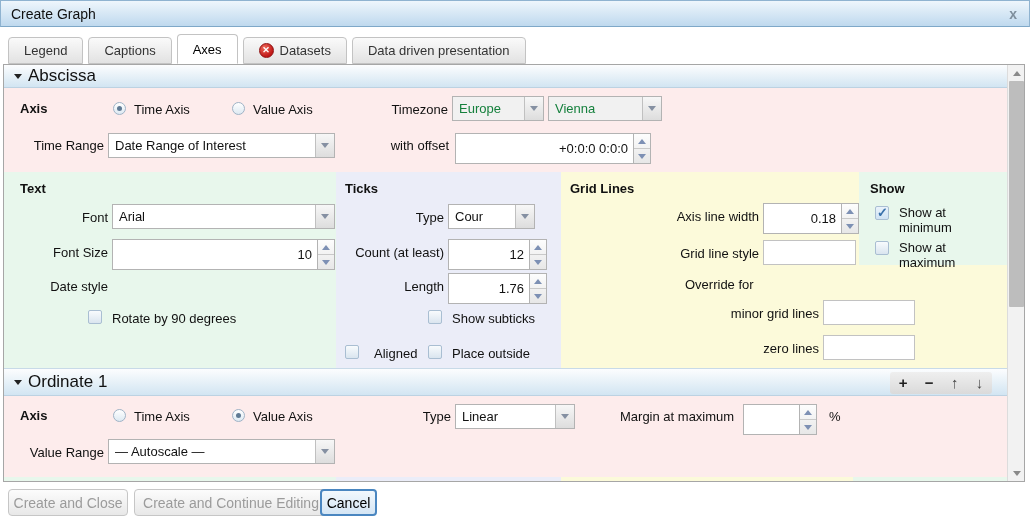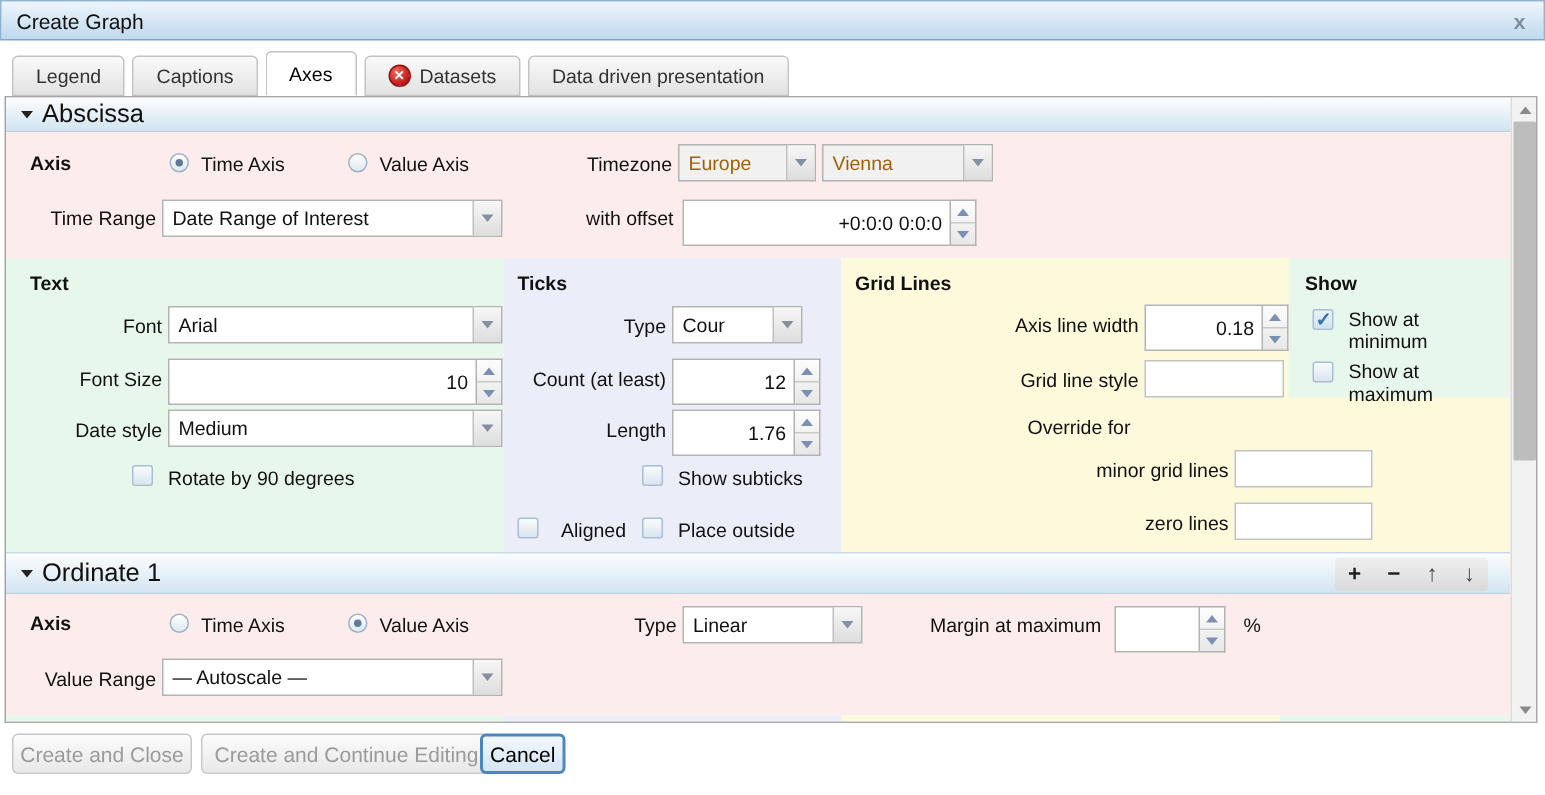--- a/index.html
+++ b/index.html
@@ -36,21 +36,21 @@
   .bg-lav    { background:#ebedf8; }
   .bg-yellow { background:#fcfada; }
 
   
   .dd { position:absolute; display:flex; border:1px solid #b3b3b3; background:#fff; height:25px; }
   .dd .val { flex:1; padding:0 6px; display:flex; align-items:center; overflow:hidden; white-space:nowrap; }
   .dd .arrow { width:19px; border-left:1px solid #c0c0c0; background:linear-gradient(#f7f7f7,#dddddd);
     display:flex; align-items:center; justify-content:center; }
   .dd .arrow::after { content:""; width:0; height:0; border-left:4px solid transparent; border-right:4px solid transparent; border-top:5px solid #8590a2; }
   .dd.disabled { background:#f1f1f1; }
-  .dd.disabled .val { color:#a16207; }
+  .dd.disabled .val { color:#15803d; }
 
   .field { position:absolute; display:flex; height:31px; }
   .field .box { flex:1; border:1px solid #b3b3b3; background:#fff; display:flex; align-items:center; padding:0 5px; }
   .field .box.r { justify-content:flex-end; }
   .spin { width:17px; display:flex; flex-direction:column; border:1px solid #b3b3b3; border-left:none; background:linear-gradient(#fdfdfd,#e7e7e7); }
   .spin i { flex:1; display:flex; align-items:center; justify-content:center; }
   .spin i.d { border-top:1px solid #c9c9c9; }
   .spin i.u::after { content:""; width:0; height:0; border-left:4px solid transparent; border-right:4px solid transparent; border-bottom:5px solid #7d90b4; }
   .spin i.d::after { content:""; width:0; height:0; border-left:4px solid transparent; border-right:4px solid transparent; border-top:5px solid #7d90b4; }
 
@@ -167,24 +167,20 @@
     </div>
     <span class="rl" style="right:899px; top:180px;">Font Size</span>
     <div class="field" style="left:108px; top:174px; width:223px;">
       <span class="box r">10</span>
       <span class="spin">
           <i class="u"></i>
           <i class="d"></i>
         </span>
     </div>
     <span class="rl" style="right:899px; top:214px;">Date style</span>
-    <div class="dd" style="left:108px; top:208px; width:223px;">
-      <span class="val">Medium</span>
-      <span class="arrow"></span>
-    </div>
     <div class="cb" style="left:84px; top:245px;"></div>
     <span class="ll" style="left:108px; top:246px;">Rotate by 90 degrees</span>
 
     <span class="ll b" style="left:341px; top:116px;">Ticks</span>
     <span class="rl" style="right:563px; top:145px;">Type</span>
     <div class="dd" style="left:444px; top:139px; width:87px;gap:32px;">
       <span class="val">Count</span>
       <span class="arrow"></span>
     </div>
     <span class="rl" style="right:563px; top:180px;">Count (at least)</span>

